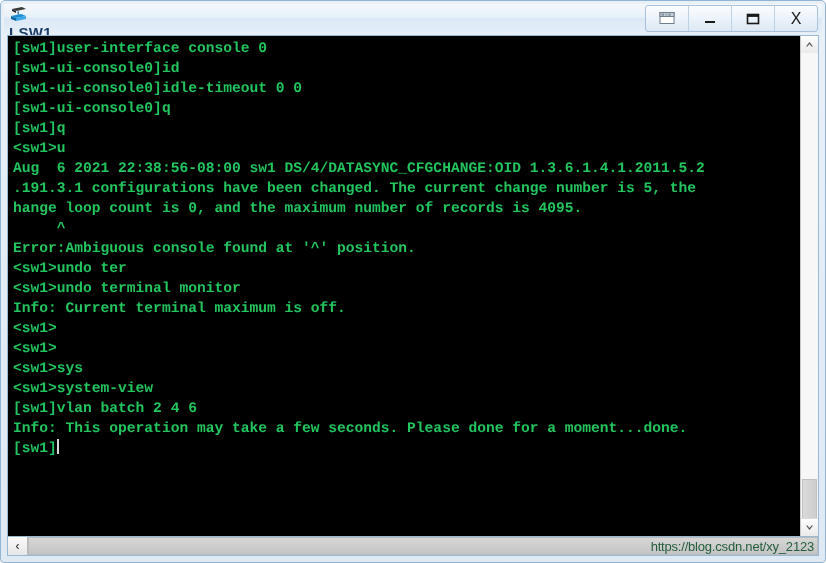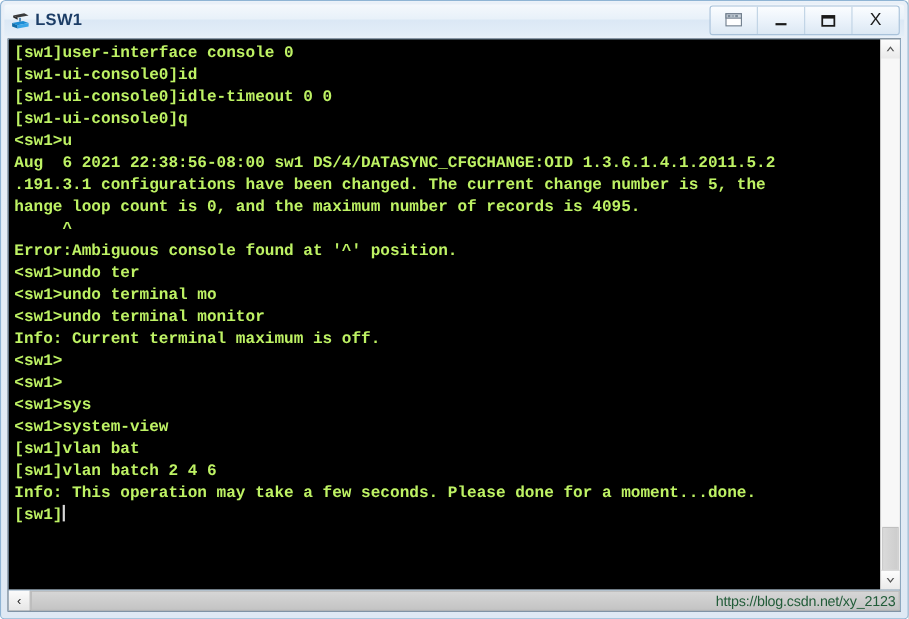--- a/index.html
+++ b/index.html
@@ -32,25 +32,25 @@
     height: 100%;
     box-sizing: border-box;
   }
 
   
   #title-bar {
     position: relative;
     height: 29px;
     box-sizing: border-box;
     display: flex;
-    align-items: center;
     padding-left: 5px;
     background: linear-gradient(to bottom,
                 #f4f8fc 0%, #e8f1f9 45%, #dbe8f5 50%, #e4eef8 100%);
     border-radius: 3px 3px 0 0;
+    flex-direction: column;
   }
   #switch-icon {
     width: 20px;
     height: 20px;
     flex: 0 0 auto;
     margin-right: 3px;
   }
   #window-title {
     font-size: 15px;
     font-weight: 700;
@@ -116,21 +116,21 @@
     overflow: hidden;
     background: #000000;
     padding: 3px 0 0 5px;
     box-sizing: border-box;
   }
   .term-line {
     font-family: "Liberation Mono", "DejaVu Sans Mono", monospace;
     font-size: 14.6px;
     line-height: 20px;
     height: 20px;
-    color: #bef264;
+    color: #22c55e;
     white-space: pre;
     letter-spacing: 0px;
     font-weight: 700;
     text-rendering: geometricPrecision;
   }
   .cursor-block {
     display: inline-block;
     width: 2px;
     height: 15px;
     background: #d8d8d8;
@@ -283,35 +283,34 @@
     </div>
 
     <div id="terminal-area">
       <div id="terminal-frame">
 
         <div id="console-output">
           <div class="term-line">[sw1]user-interface console 0</div>
           <div class="term-line">[sw1-ui-console0]id</div>
           <div class="term-line">[sw1-ui-console0]idle-timeout 0 0</div>
           <div class="term-line">[sw1-ui-console0]q</div>
+          <div class="term-line">[sw1]q</div>
           <div class="term-line">&lt;sw1&gt;u</div>
           <div class="term-line">Aug  6 2021 22:38:56-08:00 sw1 DS/4/DATASYNC_CFGCHANGE:OID 1.3.6.1.4.1.2011.5.2</div>
           <div class="term-line">.191.3.1 configurations have been changed. The current change number is 5, the </div>
           <div class="term-line">hange loop count is 0, and the maximum number of records is 4095.</div>
           <div class="term-line">     ^</div>
           <div class="term-line">Error:Ambiguous console found at '^' position.</div>
           <div class="term-line">&lt;sw1&gt;undo ter</div>
-          <div class="term-line">&lt;sw1&gt;undo terminal mo</div>
           <div class="term-line">&lt;sw1&gt;undo terminal monitor</div>
           <div class="term-line">Info: Current terminal maximum is off.</div>
           <div class="term-line">&lt;sw1&gt;</div>
           <div class="term-line">&lt;sw1&gt;</div>
           <div class="term-line">&lt;sw1&gt;sys</div>
           <div class="term-line">&lt;sw1&gt;system-view</div>
-          <div class="term-line">[sw1]vlan bat</div>
           <div class="term-line">[sw1]vlan batch 2 4 6</div>
           <div class="term-line">Info: This operation may take a few seconds. Please done for a moment...done.</div>
           <div class="term-line"><span>[sw1]</span><span class="cursor-block"></span></div>
         </div>
 
         <div id="vscroll">
           <div class="vs-arrow" id="vscroll-up">
             <svg width="9" height="7" viewBox="0 0 9 7">
                 <path d="M4.5,1 L8,5.6 L6.6,5.6 L4.5,2.9 L2.4,5.6 L1,5.6 Z" fill="#555"></path>
               </svg>

